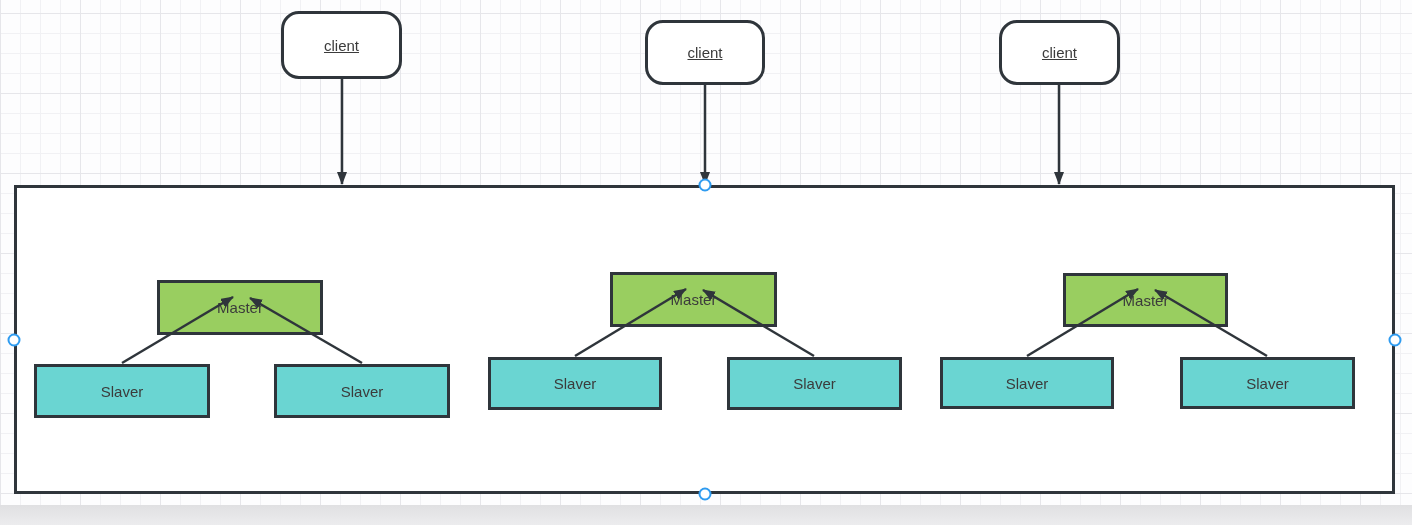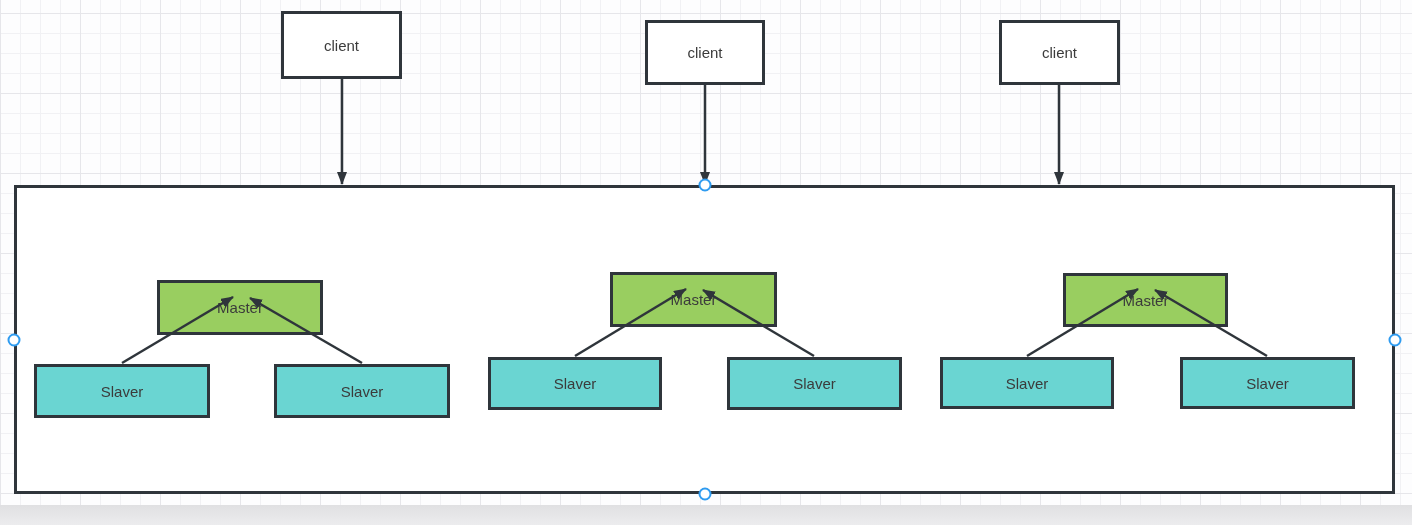--- a/index.html
+++ b/index.html
@@ -32,21 +32,21 @@
   .node{
     position:absolute;
     box-sizing:border-box;
     display:flex; align-items:center; justify-content:center;
     border:3px solid var(--shape-border,#2f353b);
     font-size:15px;
     color:var(--text-color,#3b3b3b);
     z-index:2;
   }
   .node .node-label{ pointer-events:none; }
-  .client{ background:var(--client-fill,#ffffff); border-radius:0; z-index:3; }
+  .client{ background:var(--client-fill,#ffffff); border-radius:18px; z-index:3;text-decoration:underline; }
   .master{ background:var(--master-fill,#99ce60);margin-top:40px; }
   .slaver{ background:var(--slaver-fill,#6ad5d2); }
   svg.overlay{
     position:absolute; left:0; top:0; z-index:4;
   }
   .gutter{
     position:absolute; left:0; top:505px; width:1412px; height:20px;
     background:linear-gradient(180deg, var(--gutter-top,#e0e0e2), var(--gutter-bottom,#ececee));
     z-index:6;
   }

